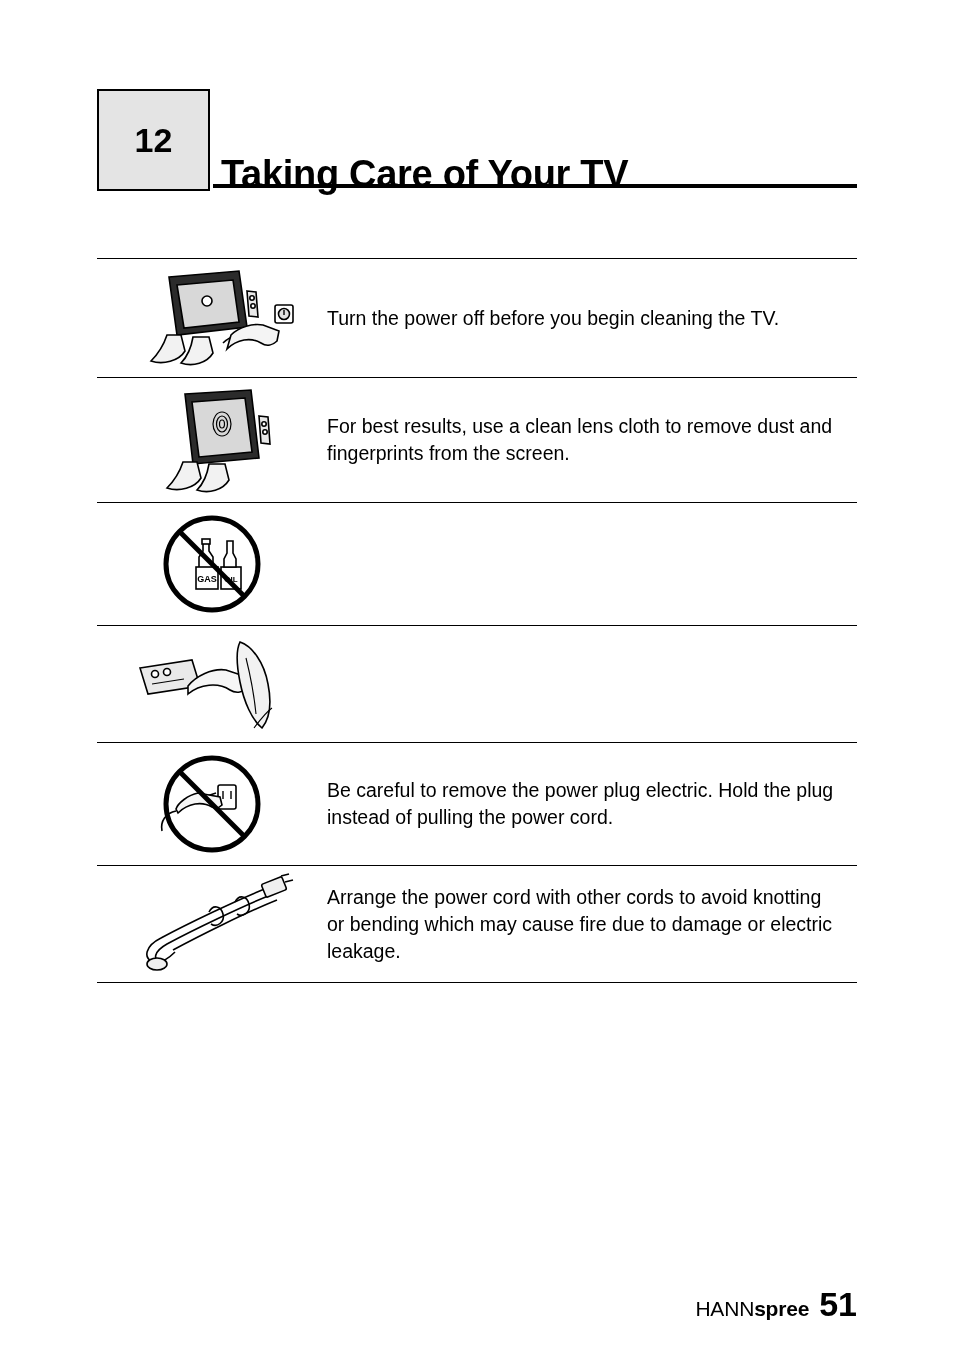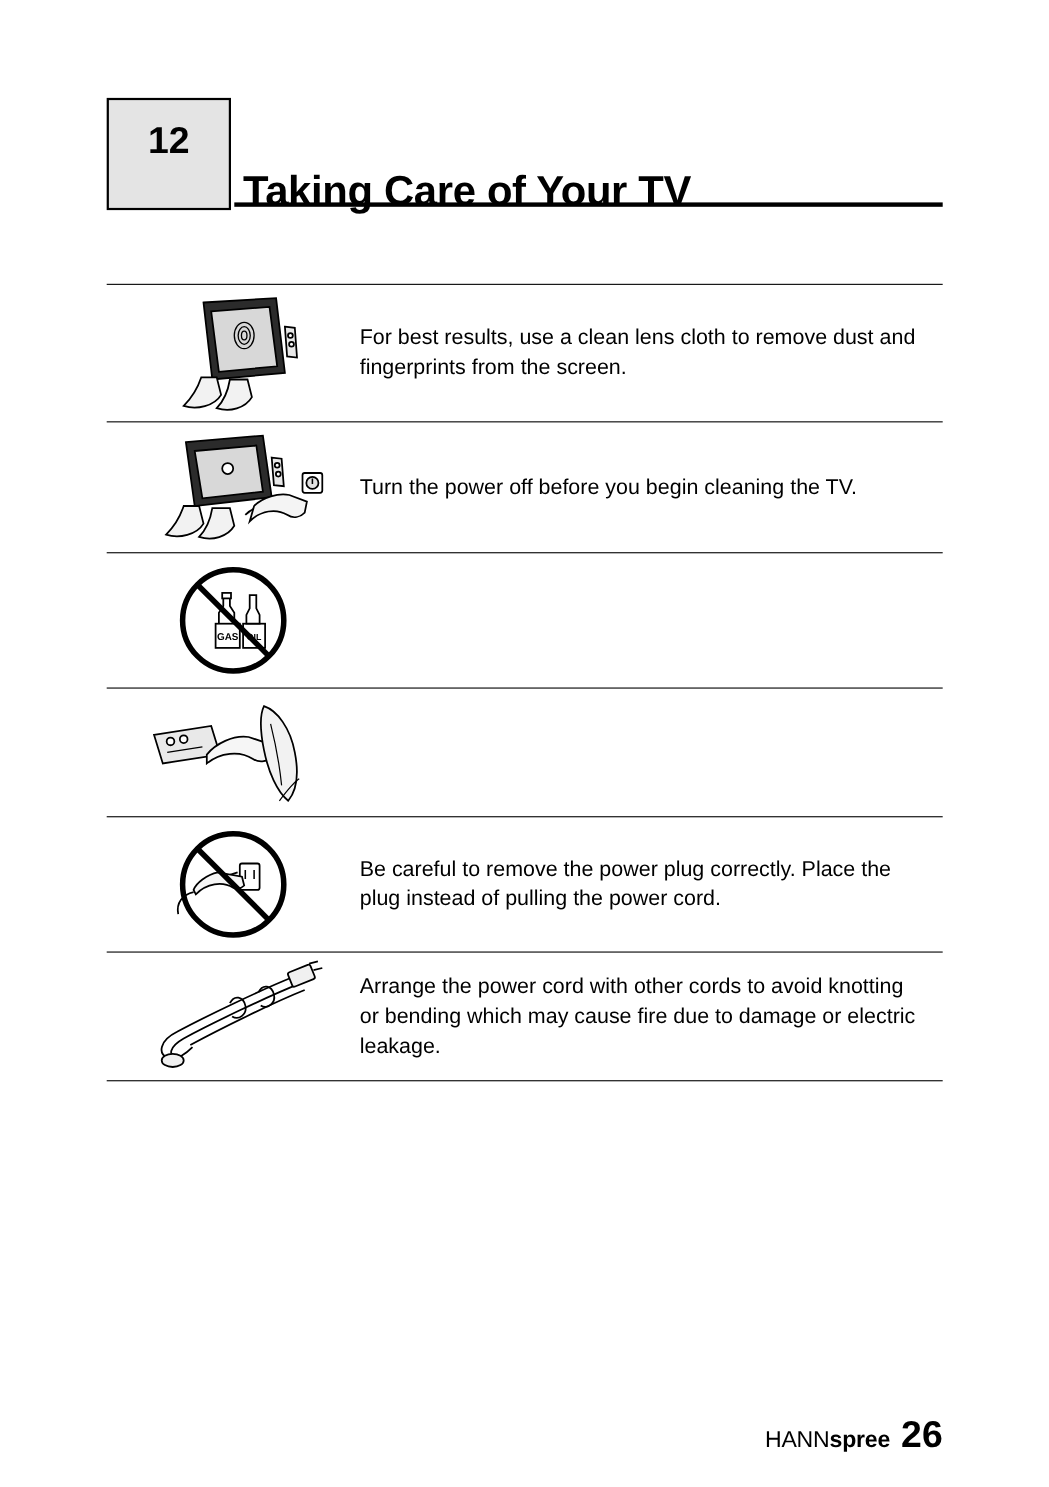--- a/index.html
+++ b/index.html
@@ -37,21 +37,21 @@
     top: 0;
     width: 113px;
     height: 102px;
     background: #e4e4e4;
     border: 2px solid #000000;
     box-sizing: border-box;
   }
   .chapter-number {
     position: absolute;
     width: 100%;
-    top: 20px;
+    top: 32px;
     text-align: center;
     font-size: 34px;
     font-weight: bold;
     letter-spacing: 0px;
     line-height: 1;
   }
   .chapter-title {
     position: absolute;
     left: 124px;
     top: 64px;
@@ -139,20 +139,50 @@
       <div class="chapter-number">12</div>
     </div>
     <div class="chapter-title">Taking Care of Your TV</div>
     <div class="title-rule"></div>
   </div>
 
   <div class="care-table">
 
     <div class="care-row">
       <div class="care-figure">
+        <svg width="170" height="106" viewBox="0 0 170 106">
+          <g fill="none" stroke="#000" stroke-width="1.6">
+
+            <path d="M42 12 L112 6 L120 62 L50 70 Z" fill="#2b2b2b" stroke="#000"></path>
+            <path d="M50 20 L106 15 L112 57 L57 63 Z" fill="#d8d8d8"></path>
+            <circle cx="80" cy="36" r="5" fill="#fff" stroke="#000"></circle>
+
+            <path d="M120 26 L129 27 L131 52 L122 51 Z" fill="#e8e8e8"></path>
+            <circle cx="125" cy="33" r="2.2" fill="#fff"></circle>
+            <circle cx="126" cy="41" r="2.2" fill="#fff"></circle>
+
+            <path d="M40 70 C36 82 30 90 24 96 C36 100 52 96 58 86 L54 70 Z" fill="#f2f2f2"></path>
+            <path d="M66 72 C64 84 60 92 54 98 C66 102 80 98 86 88 L82 72 Z" fill="#f2f2f2"></path>
+
+            <path d="M96 78 C104 70 116 68 126 72 C134 75 140 74 146 70" fill="#efefef"></path>
+            <path d="M100 84 C110 74 124 72 134 78 C140 82 146 80 150 76 L152 66 L136 60 C126 58 112 62 104 70 Z" fill="#f4f4f4"></path>
+
+            <rect x="148" y="40" width="18" height="18" rx="2" fill="#fff"></rect>
+            <circle cx="157" cy="49" r="5.5" fill="#e0e0e0"></circle>
+            <path d="M157 45 L157 50" stroke-width="1.4"></path>
+          </g>
+        </svg>
+      </div>
+      <div class="care-text">
+        <p>Turn the power off before you begin cleaning the TV.</p>
+      </div>
+    </div>
+
+    <div class="care-row">
+      <div class="care-figure">
         <svg width="170" height="112" viewBox="0 0 170 112">
           <g fill="none" stroke="#000" stroke-width="1.6">
             <path d="M58 10 L124 6 L132 74 L66 80 Z" fill="#2b2b2b"></path>
             <path d="M65 18 L118 14 L125 68 L72 73 Z" fill="#d8d8d8"></path>
 
             <g stroke-width="1.2">
               <ellipse cx="95" cy="40" rx="9" ry="12"></ellipse>
               <ellipse cx="95" cy="40" rx="5.5" ry="8"></ellipse>
               <ellipse cx="95" cy="40" rx="2.5" ry="4"></ellipse>
             </g>
@@ -166,50 +196,20 @@
           </g>
         </svg>
       </div>
       <div class="care-text">
         <p>For best results, use a clean lens cloth to remove dust and fingerprints from the screen.</p>
       </div>
     </div>
 
     <div class="care-row">
       <div class="care-figure">
-        <svg width="170" height="106" viewBox="0 0 170 106">
-          <g fill="none" stroke="#000" stroke-width="1.6">
-
-            <path d="M42 12 L112 6 L120 62 L50 70 Z" fill="#2b2b2b" stroke="#000"></path>
-            <path d="M50 20 L106 15 L112 57 L57 63 Z" fill="#d8d8d8"></path>
-            <circle cx="80" cy="36" r="5" fill="#fff" stroke="#000"></circle>
-
-            <path d="M120 26 L129 27 L131 52 L122 51 Z" fill="#e8e8e8"></path>
-            <circle cx="125" cy="33" r="2.2" fill="#fff"></circle>
-            <circle cx="126" cy="41" r="2.2" fill="#fff"></circle>
-
-            <path d="M40 70 C36 82 30 90 24 96 C36 100 52 96 58 86 L54 70 Z" fill="#f2f2f2"></path>
-            <path d="M66 72 C64 84 60 92 54 98 C66 102 80 98 86 88 L82 72 Z" fill="#f2f2f2"></path>
-
-            <path d="M96 78 C104 70 116 68 126 72 C134 75 140 74 146 70" fill="#efefef"></path>
-            <path d="M100 84 C110 74 124 72 134 78 C140 82 146 80 150 76 L152 66 L136 60 C126 58 112 62 104 70 Z" fill="#f4f4f4"></path>
-
-            <rect x="148" y="40" width="18" height="18" rx="2" fill="#fff"></rect>
-            <circle cx="157" cy="49" r="5.5" fill="#e0e0e0"></circle>
-            <path d="M157 45 L157 50" stroke-width="1.4"></path>
-          </g>
-        </svg>
-      </div>
-      <div class="care-text">
-        <p>Turn the power off before you begin cleaning the TV.</p>
-      </div>
-    </div>
-
-    <div class="care-row">
-      <div class="care-figure">
         <svg width="150" height="110" viewBox="0 0 150 110">
           <g fill="none" stroke="#000">
             <circle cx="75" cy="55" r="46" stroke-width="5" fill="#fff"></circle>
 
             <path d="M66 34 L72 34 L72 42 L76 48 L76 74 L62 74 L62 48 L66 42 Z" fill="#fff" stroke-width="1.6"></path>
             <rect x="65" y="30" width="8" height="5" fill="#fff" stroke-width="1.6"></rect>
 
             <rect x="59" y="58" width="22" height="22" fill="#fff" stroke-width="1.6"></rect>
             <text x="70" y="73" font-family="Liberation Sans, sans-serif" font-size="9" font-weight="bold" text-anchor="middle" fill="#000" stroke="none">GAS</text>
 
@@ -261,21 +261,21 @@
             <path d="M48 58 C56 50 68 48 78 52 C82 54 86 52 88 50" fill="#f4f4f4" stroke-width="1.6"></path>
             <path d="M46 64 C56 54 70 52 80 58 C84 60 88 58 90 56 L88 48 L66 44 C56 46 46 54 44 60 Z" fill="#f6f6f6" stroke-width="1.6"></path>
 
             <path d="M44 62 C34 64 28 72 30 82" stroke-width="1.6"></path>
 
             <line x1="48" y1="23" x2="112" y2="87" stroke-width="5"></line>
           </g>
         </svg>
       </div>
       <div class="care-text">
-        <p>Be careful to remove the power plug correctly. Place the plug instead of pulling the power cord.</p>
+        <p>Be careful to remove the power plug electric. Hold the plug instead of pulling the power cord.</p>
       </div>
     </div>
 
     <div class="care-row">
       <div class="care-figure">
         <svg width="190" height="104" viewBox="0 0 190 104">
           <g fill="none" stroke="#000" stroke-width="1.6">
 
             <path d="M150 16 C120 28 70 52 44 66 C28 74 26 86 36 90 C44 92 52 86 58 80"></path>
             <path d="M156 22 C126 34 76 58 50 72 C36 80 36 88 44 90"></path>
@@ -296,16 +296,16 @@
         <p>Arrange the power cord with other cords to avoid knotting or bending which may cause fire due to damage or electric leakage.</p>
       </div>
     </div>
 
   </div>
 
   <div class="footer">
     <div class="brand">
       <span class="hann">HANN</span><span class="spree">spree</span>
     </div>
-    <div class="page-number">26</div>
+    <div class="page-number">51</div>
   </div>
 
 </div>
 
 </body></html>

